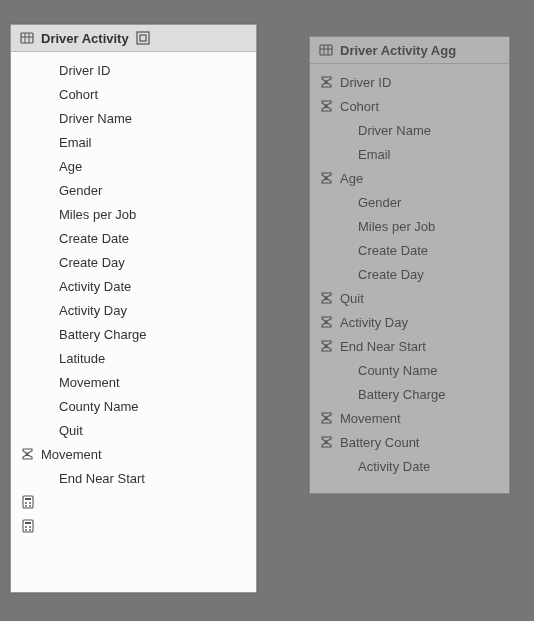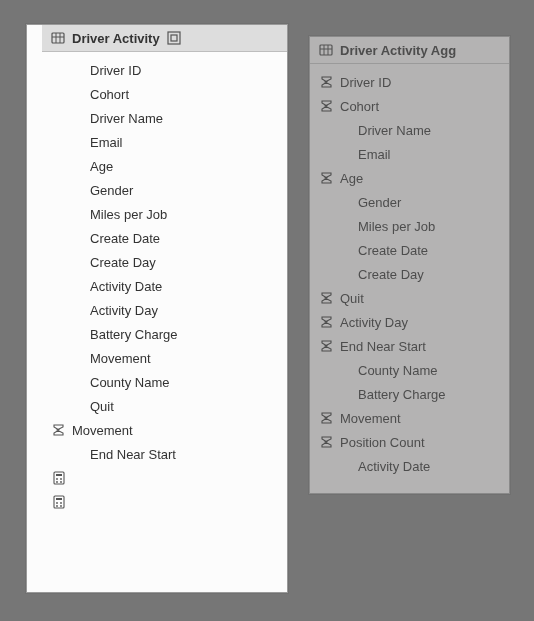--- a/index.html
+++ b/index.html
@@ -97,21 +97,21 @@
       <rect x="4" y="3" width="6" height="2" fill="currentColor"></rect>
       <circle cx="5" cy="8" r="0.9" fill="currentColor"></circle>
       <circle cx="9" cy="8" r="0.9" fill="currentColor"></circle>
       <circle cx="5" cy="11" r="0.9" fill="currentColor"></circle>
       <circle cx="9" cy="11" r="0.9" fill="currentColor"></circle>
     </g>
   </defs>
 </svg>
 
 <div id="root">
-    <div class="panel" style="left: 26px; top: 24px; width: 245px; height: 567px; padding-left: 15px;">
+    <div class="panel" style="left: 10px; top: 24px; width: 245px; height: 567px;">
       <div class="panel-header">
         <span class="hdr-icon">
           <svg width="14" height="14" viewBox="0 0 14 14">
             <use href="#ic-table"></use>
           </svg>
         </span>
         <span>Driver Activity</span>
         <span class="hdr-icon">
           <svg width="14" height="14" viewBox="0 0 14 14">
             <use href="#ic-layout"></use>
@@ -175,20 +175,25 @@
           <span class="field-label">Activity Day</span>
         </div>
         <div class="field-row">
           <span class="field-indent"></span>
           <span class="field-indent"></span>
           <span class="field-label">Battery Charge</span>
         </div>
         <div class="field-row">
           <span class="field-indent"></span>
           <span class="field-indent"></span>
+          <span class="field-label">Latitude</span>
+        </div>
+        <div class="field-row">
+          <span class="field-indent"></span>
+          <span class="field-indent"></span>
           <span class="field-label">Movement</span>
         </div>
         <div class="field-row">
           <span class="field-indent"></span>
           <span class="field-indent"></span>
           <span class="field-label">County Name</span>
         </div>
         <div class="field-row">
           <span class="field-indent"></span>
           <span class="field-indent"></span>
@@ -328,21 +333,21 @@
             </svg>
           </span>
           <span class="field-label">Movement</span>
         </div>
         <div class="field-row">
           <span class="field-icon">
             <svg width="14" height="14" viewBox="0 0 14 14">
               <use href="#ic-sigma"></use>
             </svg>
           </span>
-          <span class="field-label">Position Count</span>
+          <span class="field-label">Battery Count</span>
         </div>
         <div class="field-row">
           <span class="field-indent"></span>
           <span class="field-indent"></span>
           <span class="field-label">Activity Date</span>
         </div>
       </div>
     </div>
   </div>
 

